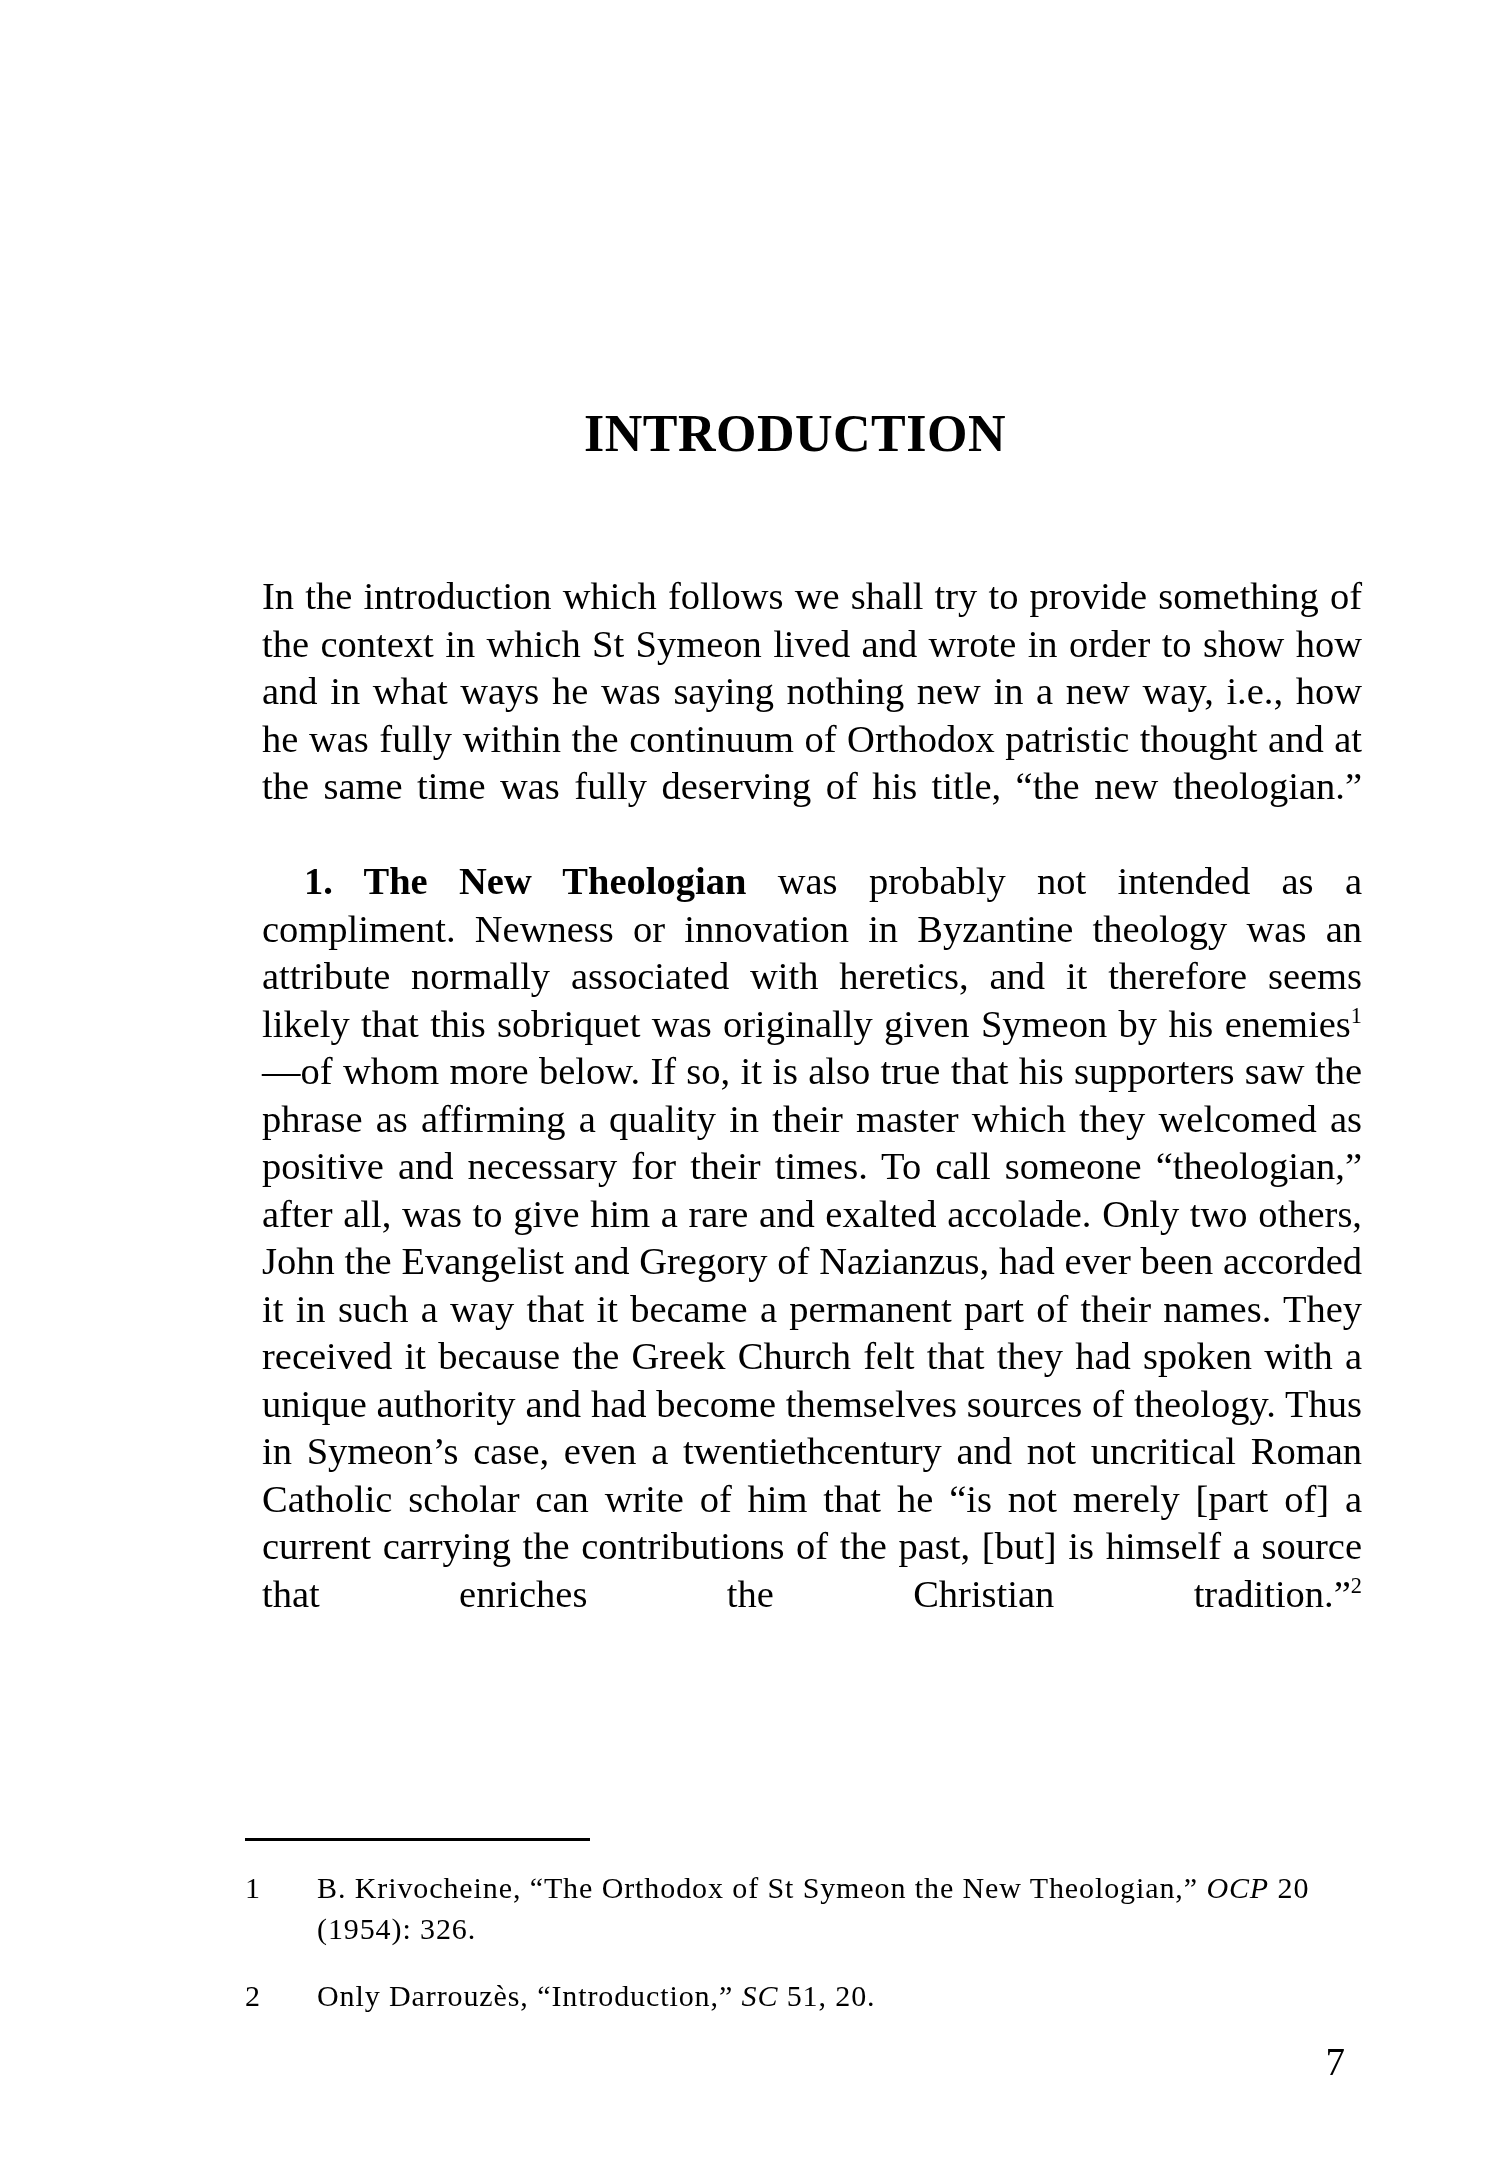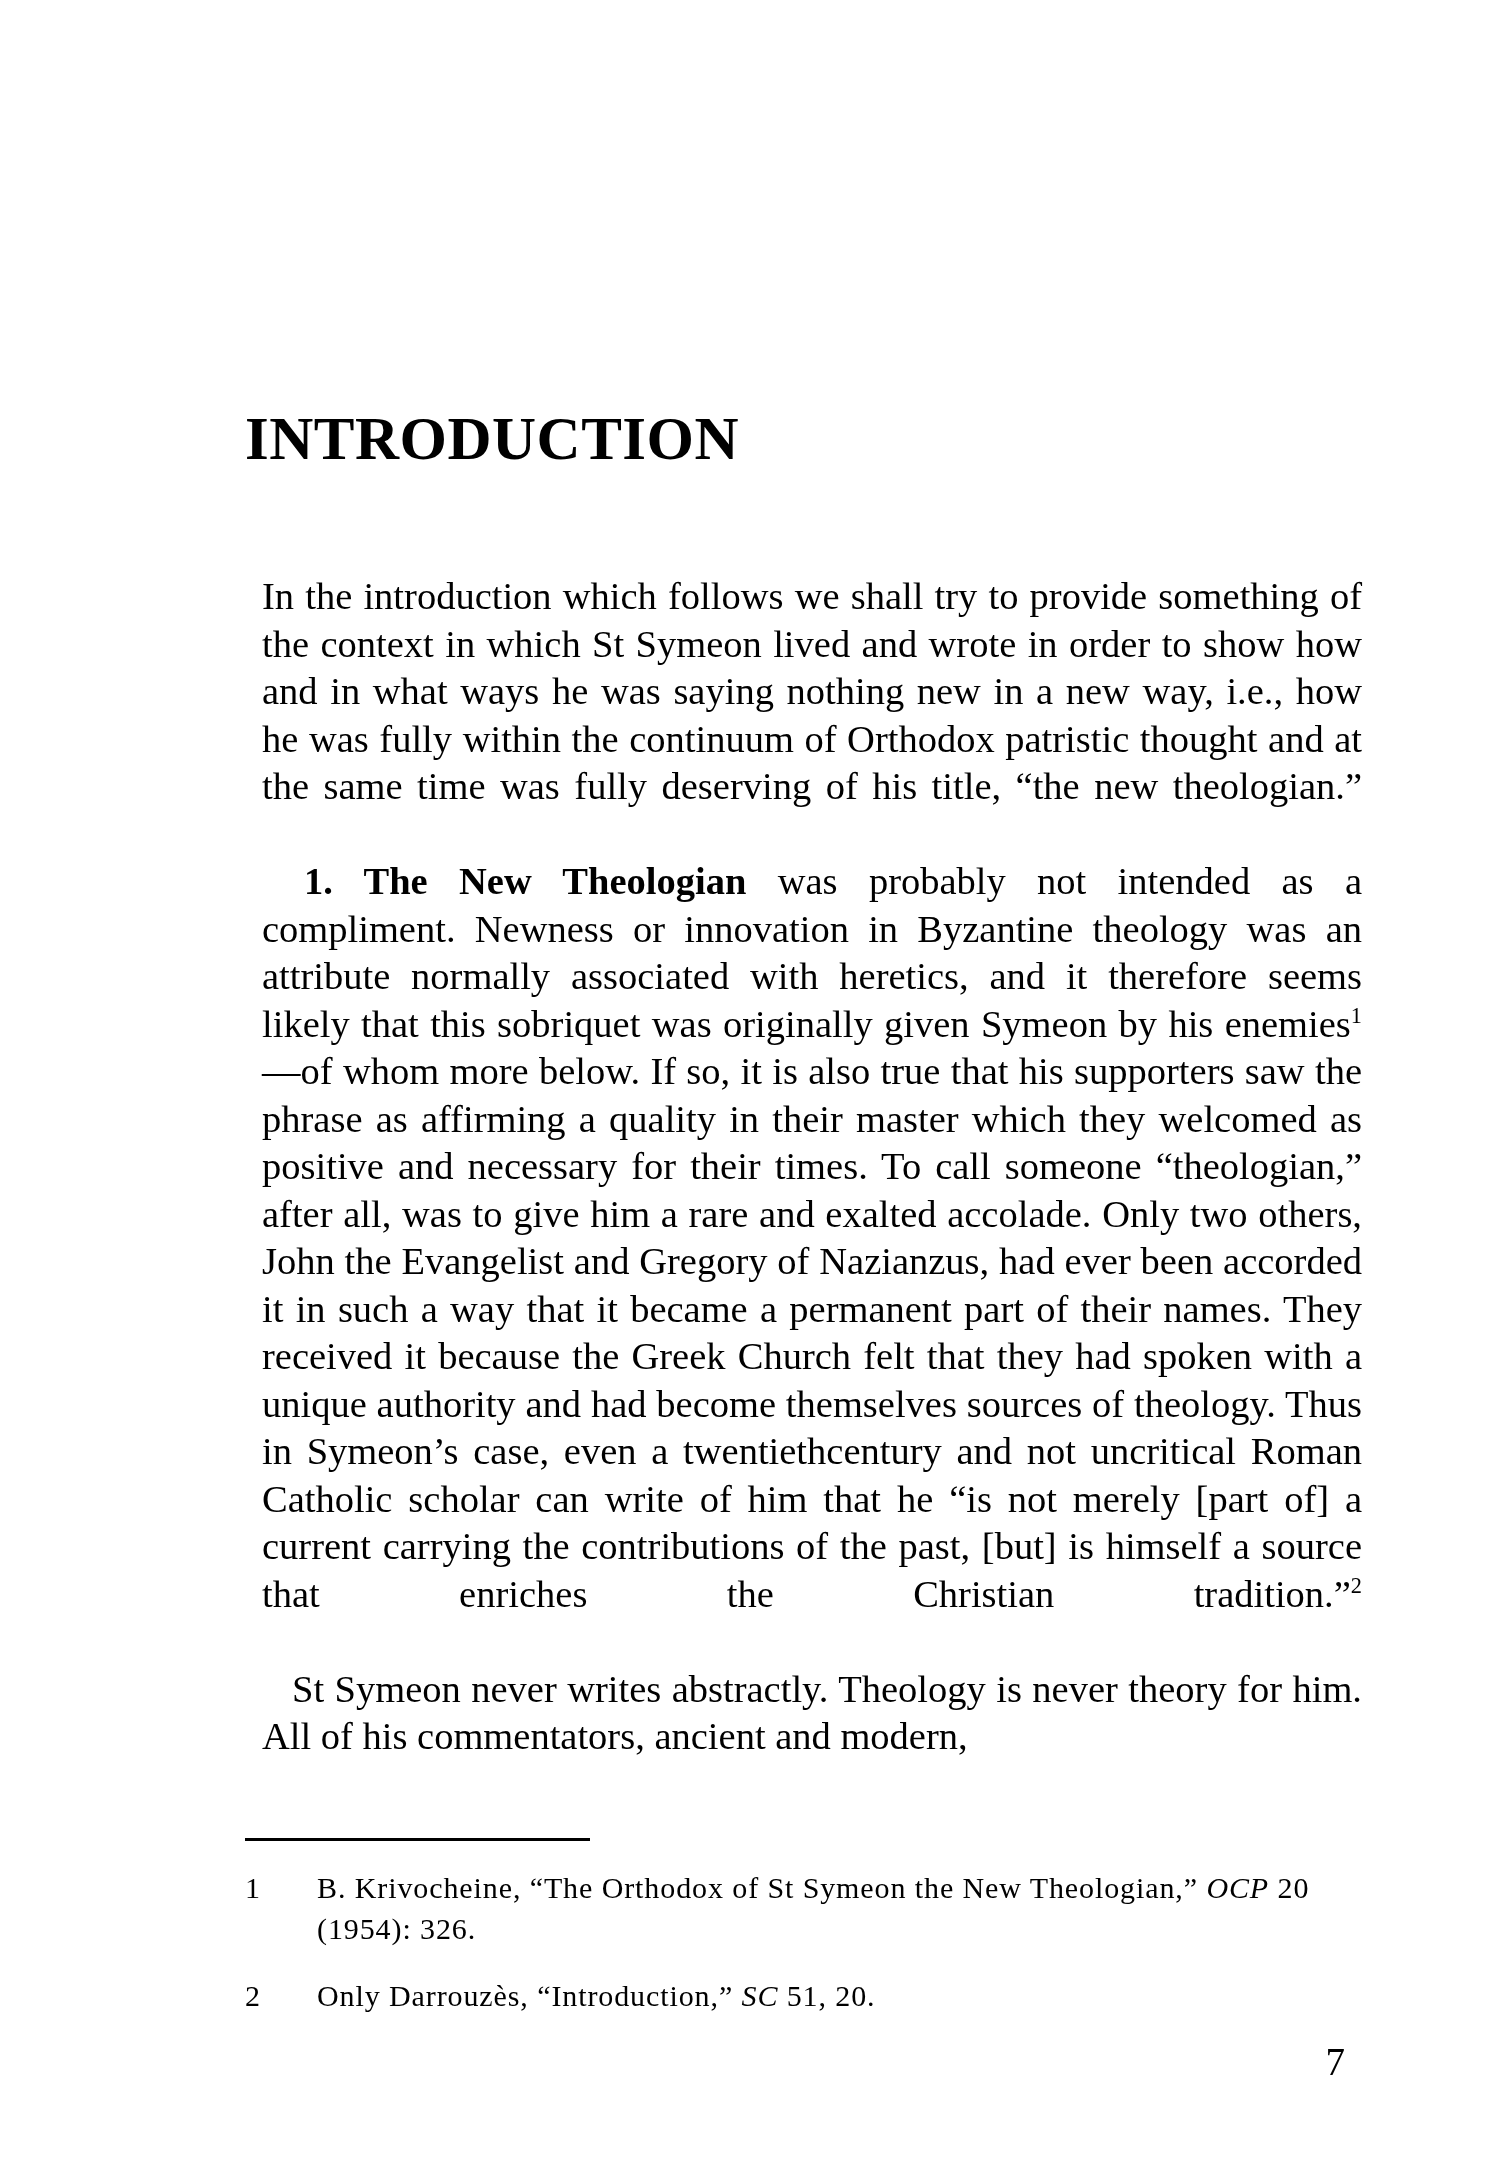--- a/index.html
+++ b/index.html
@@ -21,23 +21,23 @@
   }
   .content {
     position: absolute;
     left: 245px;
     top: 0;
     width: 1100px;
   }
   .page-title {
     margin: 0;
     padding: 0;
-    font-size: 61px;
+    font-size: 52px;
     font-weight: bold;
-    text-align: left;
+    text-align: center;
     letter-spacing: 0.5px;
     line-height: 1;
     position: absolute;
     left: 0;
     top: 408px;
     width: 1100px;
   }
   .body-block {
     position: absolute;
     left: 17px;
@@ -127,21 +127,20 @@
   <div class="content">
 
     <h1 class="page-title">INTRODUCTION</h1>
 
     <div class="body-block">
 
       <p class="para"><span>In the introduction which follows we shall try to provide something of the context in which St Symeon lived and wrote in order to show how and in what ways he was saying nothing new in a new way, i.e., how he was fully within the continuum of Orthodox patristic thought and at the same time was fully deserving of his title, “the new theologian.”</span></p>
 
       <p class="para indented"><span class="lead-bold">1. The New Theologian</span><span> was probably not intended as a compliment. Newness or innovation in Byzantine theology was an attribute normally associated with heretics, and it therefore seems likely that this sobriquet was originally given Symeon by his enemies</span><sup class="fn-ref">1</sup><span>—of whom more below. If so, it is also true that his supporters saw the phrase as affirming a quality in their master which they welcomed as positive and necessary for their times. To call someone “theologian,” after all, was to give him a rare and exalted accolade. Only two others, John the Evangelist and Gregory of Nazianzus, had ever been accorded it in such a way that it became a permanent part of their names. They received it because the Greek Church felt that they had spoken with a unique authority and had become themselves sources of theology. Thus in Symeon’s case, even a twentiethcentury and not uncritical Roman Catholic scholar can write of him that he “is not merely [part of] a current carrying the contributions of the past, [but] is himself a source that enriches the Christian tradition.”</span><sup class="fn-ref">2</sup></p>
 
-      <p class="para indented-small nostretch"><span>St Symeon never writes abstractly. Theology is never theory for him. All of his commentators, ancient and modern,</span></p>
 
     </div>
 
     <div class="footnote-area">
 
       <div class="fn-rule"></div>
 
       <div class="footnote">
         <span class="fn-num">1</span><span>B. Krivocheine, “The Orthodox of St Symeon the New Theologian,” </span><span class="ital">OCP</span><span> 20 (1954): 326.</span>
       </div>

